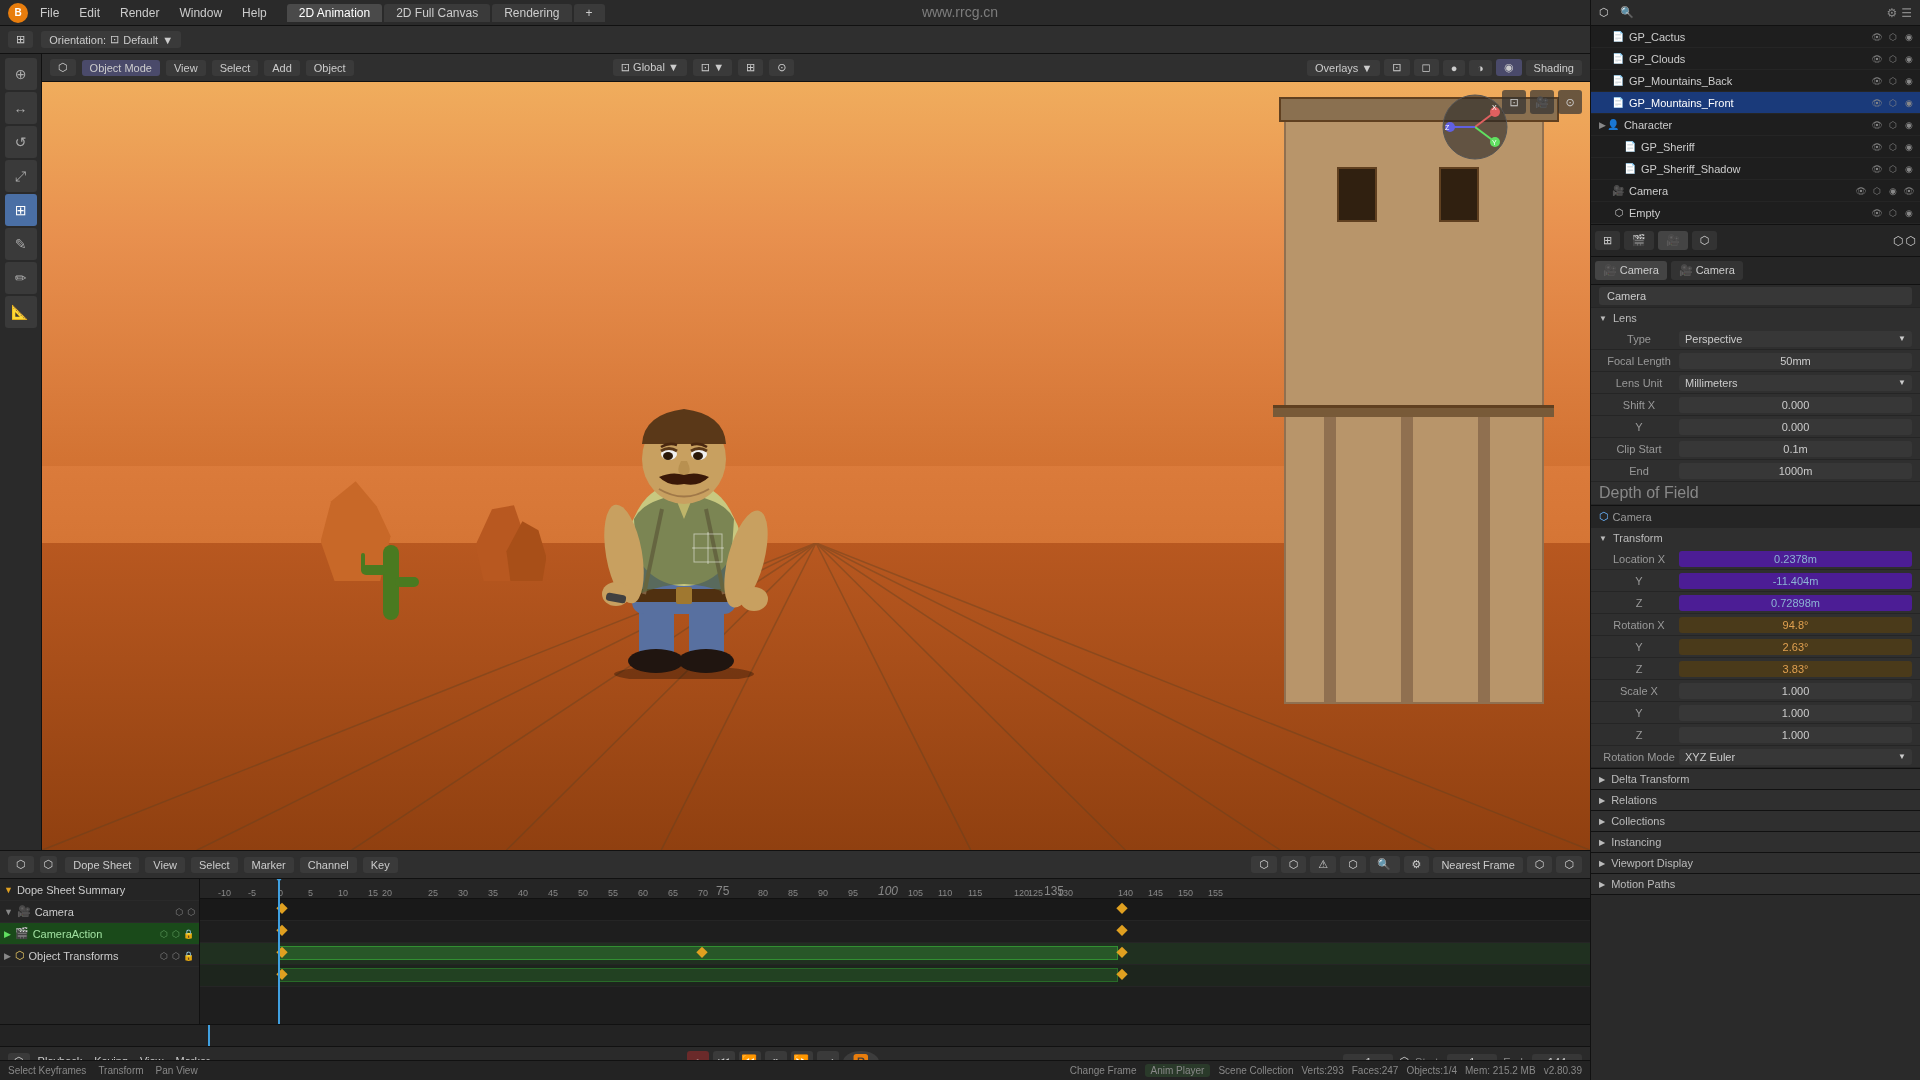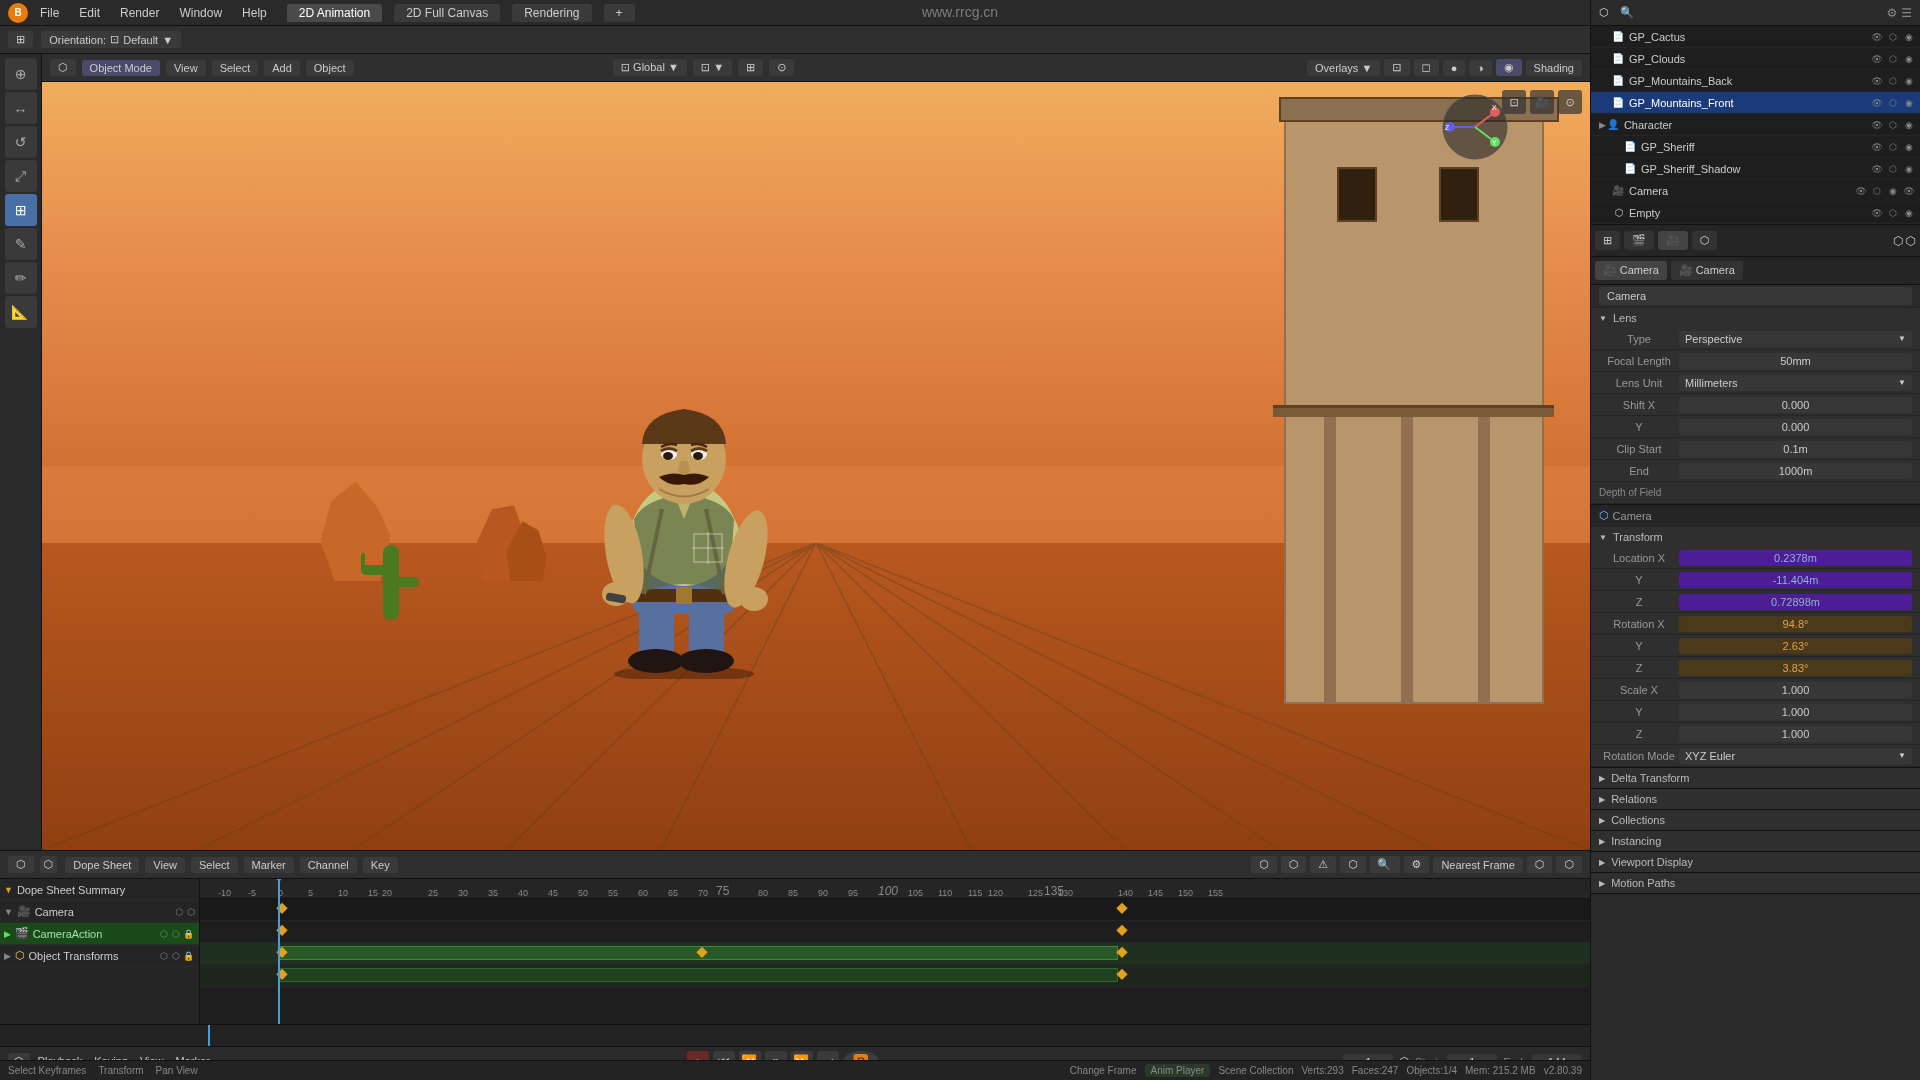--- a/index.html
+++ b/index.html
@@ -40,21 +40,21 @@
     }
     .tabs-bar {
       display: flex; gap: 0; margin-left: 16px;
     }
     .tab-item {
       padding: 2px 12px;
       background: #3a3a3a;
       border-radius: 3px 3px 0 0;
       font-size: 12px;
       cursor: pointer;
-      margin-right: 12px;
+      margin-right: 2px;
     }
     .tab-item.active {
       background: #4a4a4a;
       color: white;
     }
     .header-right {
       margin-left: auto;
       display: flex; align-items: center; gap: 8px;
     }
     .watermark {
@@ -837,21 +837,21 @@
         <div class="props-field-row">
           <span class="props-field-label">Clip Start</span>
           <div class="props-field-value">0.1m</div>
         </div>
 
         <div class="props-field-row">
           <span class="props-field-label">End</span>
           <div class="props-field-value">1000m</div>
         </div>
 
-        <div class="props-field-row" style="font-size:10px;color:#888;">
+        <div class="props-field-row" style="font-size:16px;color:#888;">
           <span>Depth of Field</span>
         </div>
       </div>
 
       <div class="props-field-row" style="background:#252525;padding:4px 8px;">
         <span style="color:#6ab4ff;margin-right:4px;">⬡</span>
         <span class="props-field-label" style="width:auto;">Camera</span>
       </div>
 
       <div class="section-collapsible">
@@ -1038,21 +1038,21 @@
           <span style="position:absolute;left:498px;font-size:9px;color:#888;">70</span>
           <span style="position:absolute;left:516px;font-size:12px;color:#888;text-align:center;">75</span>
           <span style="position:absolute;left:558px;font-size:9px;color:#888;">80</span>
           <span style="position:absolute;left:588px;font-size:9px;color:#888;">85</span>
           <span style="position:absolute;left:618px;font-size:9px;color:#888;">90</span>
           <span style="position:absolute;left:648px;font-size:9px;color:#888;">95</span>
           <span style="position:absolute;left:678px;font-size:12px;color:#888;font-style:italic;">100</span>
           <span style="position:absolute;left:708px;font-size:9px;color:#888;">105</span>
           <span style="position:absolute;left:738px;font-size:9px;color:#888;">110</span>
           <span style="position:absolute;left:768px;font-size:9px;color:#888;">115</span>
-          <span style="position:absolute;left:788px;font-size:9px;color:#888;">120</span>
+          <span style="position:absolute;left:814px;font-size:9px;color:#888;">120</span>
           <span style="position:absolute;left:828px;font-size:9px;color:#888;">125</span>
           <span style="position:absolute;left:858px;font-size:9px;color:#888;">130</span>
           <span style="position:absolute;left:844px;font-size:12px;color:#888;">135</span>
           <span style="position:absolute;left:918px;font-size:9px;color:#888;">140</span>
           <span style="position:absolute;left:948px;font-size:9px;color:#888;">145</span>
           <span style="position:absolute;left:978px;font-size:9px;color:#888;">150</span>
           <span style="position:absolute;left:1008px;font-size:9px;color:#888;">155</span>
         </div>
       </div>
 

